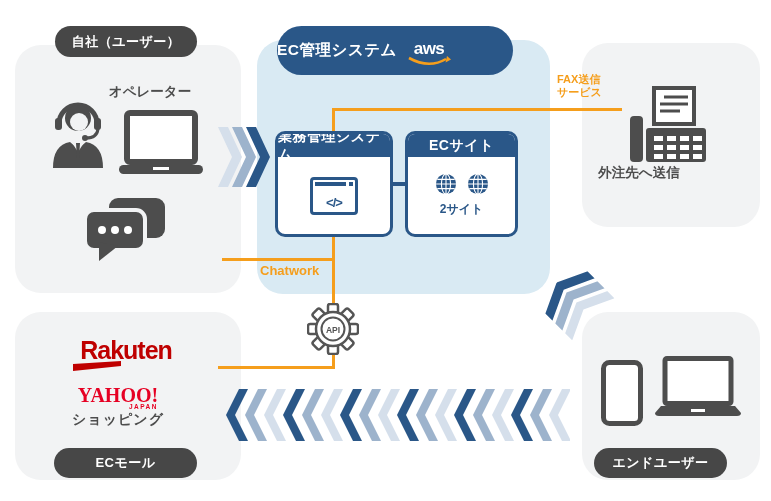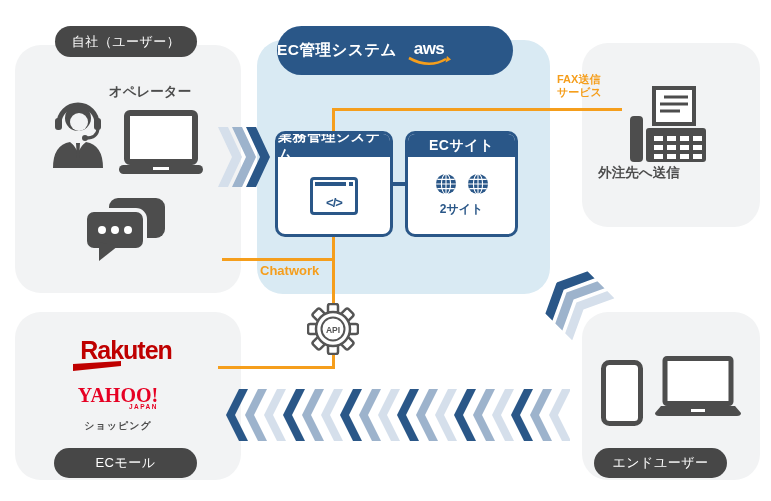--- a/index.html
+++ b/index.html
@@ -15,21 +15,21 @@
   .panel.blue{background:#d9eaf3;}
   .panel-own{left:15px;top:45px;width:226px;height:248px;}
   .panel-center{left:257px;top:40px;width:293px;height:254px;}
   .panel-partner{left:582px;top:43px;width:178px;height:184px;}
   .panel-mall{left:15px;top:312px;width:226px;height:168px;}
   .panel-enduser{left:582px;top:312px;width:178px;height:168px;}
   
   .badge{
     position:absolute;background:#474747;color:#fff;border-radius:17px;
     display:flex;align-items:center;justify-content:center;
-    font-size:13px;font-weight:400;letter-spacing:.5px;
+    font-size:13px;font-weight:700;letter-spacing:.5px;
   }
   
   .pill{
     position:absolute;left:277px;top:26px;width:236px;height:49px;border-radius:25px;
     background:#2a5788;display:flex;align-items:center;justify-content:flex-start;gap:10px;
   }
   .pill-title{color:#fff;font-size:15.5px;font-weight:700;letter-spacing:.5px;}
   .aws-wrap{display:flex;flex-direction:column;align-items:center;line-height:1;margin-top:8px;}
   .aws-text{color:#fff;font-size:17px;font-weight:700;letter-spacing:-.5px;line-height:14px;}
   
@@ -54,21 +54,21 @@
   .fax-label{left:557px;top:73px;font-size:11px;line-height:13px;}
   .chatwork-label{left:260px;top:263px;font-size:13px;}
   
   .tlabel{position:absolute;color:#4d4d4d;font-weight:700;font-size:13.5px;text-align:center;}
   
   .rakuten-word{position:absolute;left:70px;top:336px;width:112px;text-align:center;
     color:#bf0000;font-size:25px;font-weight:700;letter-spacing:-1px;}
   .yahoo{position:absolute;left:72px;top:385px;width:92px;text-align:center;}
   .yahoo-word{font-family:"Liberation Serif","DejaVu Serif",serif;font-weight:700;font-size:20px;color:#e60023;line-height:20px;}
   .yahoo-japan{font-size:6.5px;font-weight:700;color:#e60023;text-align:right;padding-right:6px;margin-top:-2px;letter-spacing:1.5px;}
-  .yahoo-shop{font-size:10px;font-weight:700;color:#4d4d4d;letter-spacing:1px;margin-top:9px;text-align:center;}
+  .yahoo-shop{font-size:14px;font-weight:700;color:#4d4d4d;letter-spacing:1px;margin-top:1px;text-align:center;}
   .diag-rot{transform:rotate(45deg);}
   svg{display:block;}
 </style>
 </head>
 <body>
 
 <div id="stage">
 
   <div class="panel gray panel-own"></div>
   <div class="panel blue panel-center"></div>

